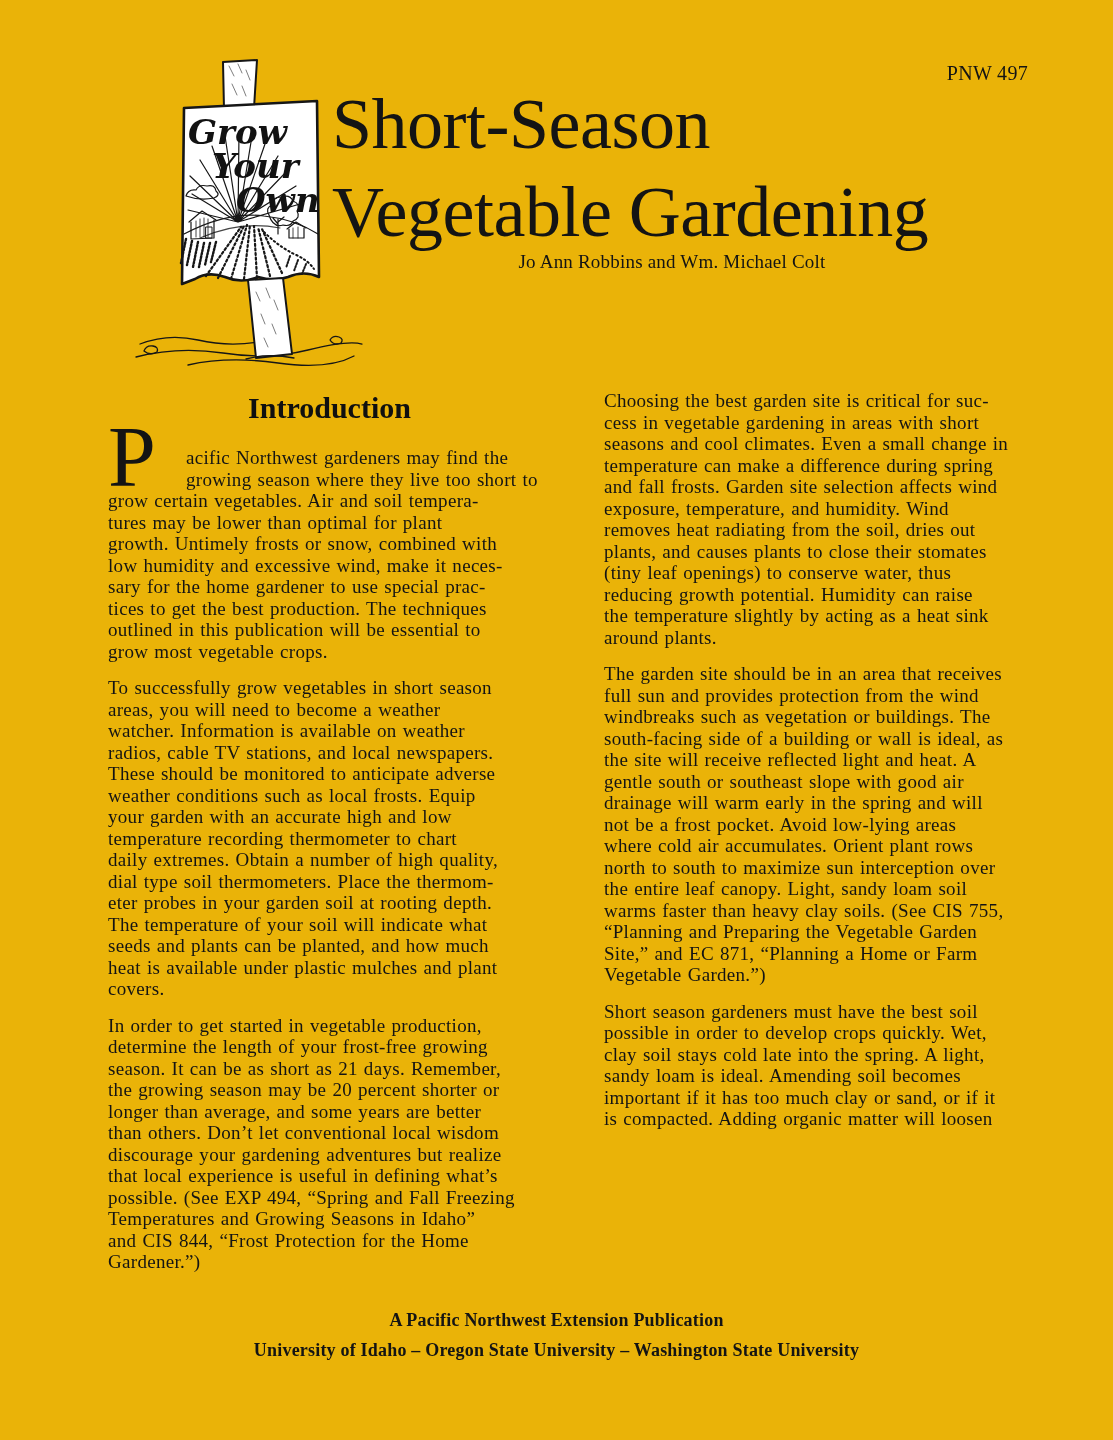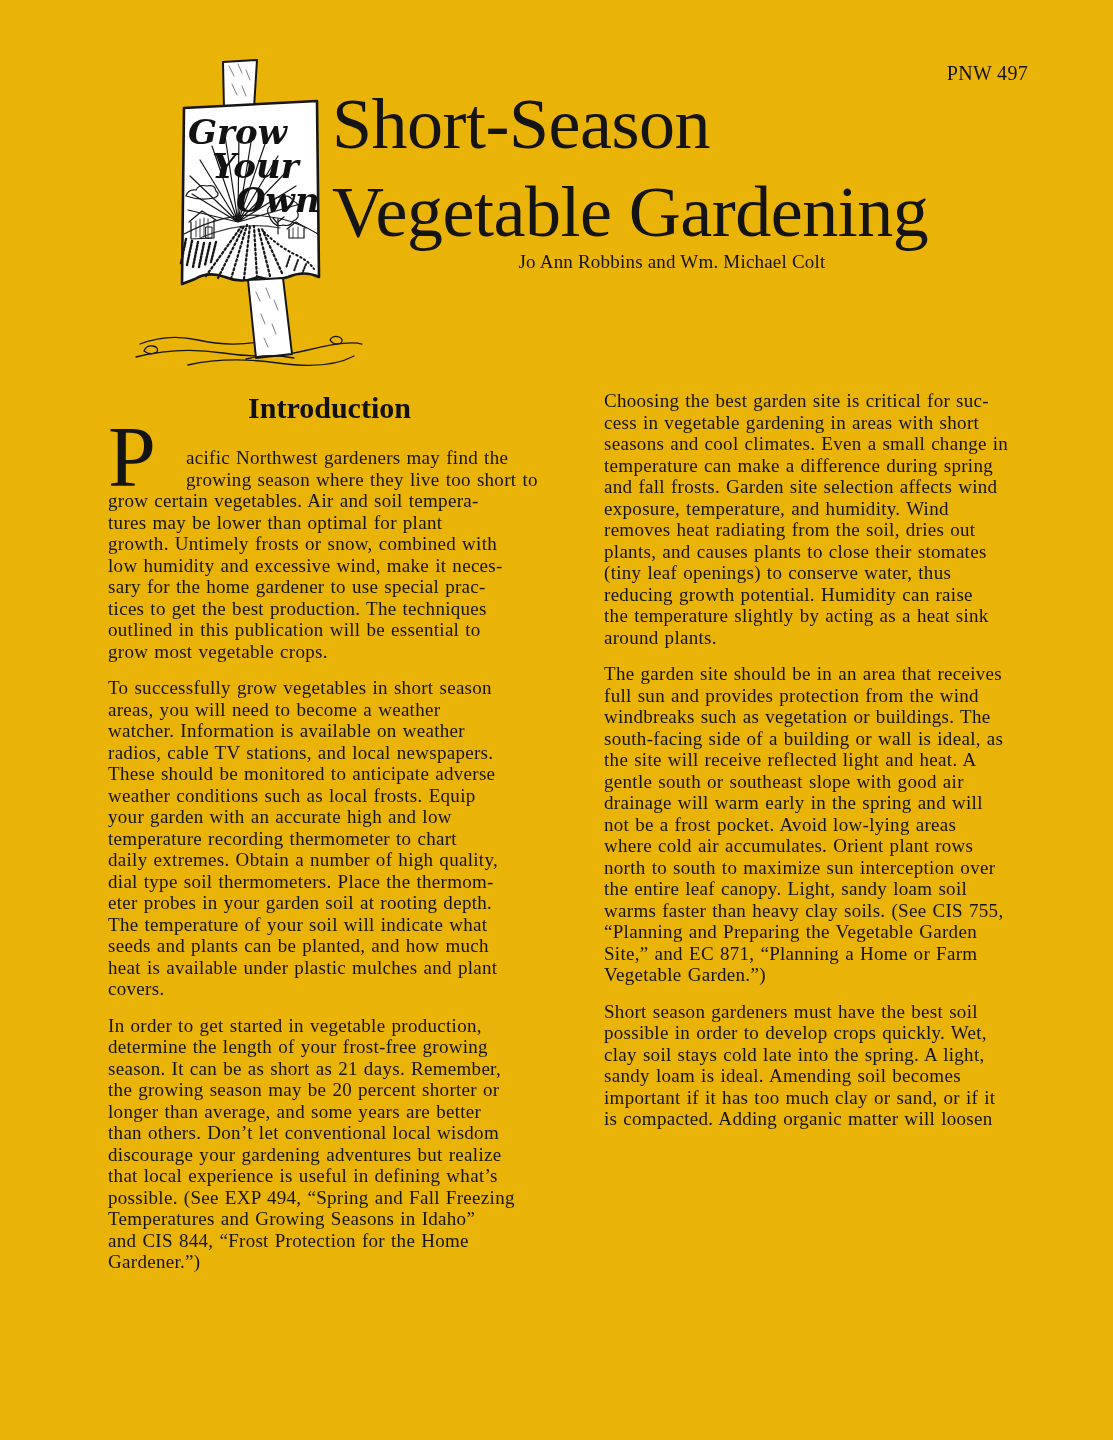--- a/index.html
+++ b/index.html
@@ -218,14 +218,16 @@
 Vegetable Garden.”)</p>
       <p class="body">Short season gardeners must have the best soil
 possible in order to develop crops quickly. Wet,
 clay soil stays cold late into the spring. A light,
 sandy loam is ideal. Amending soil becomes
 important if it has too much clay or sand, or if it
 is compacted. Adding organic matter will loosen</p>
     </div>
   </div>
 
+  <div class="footer">A Pacific Northwest Extension Publication
+University of Idaho – Oregon State University – Washington State University</div>
 
 </div>
 
 </body></html>

